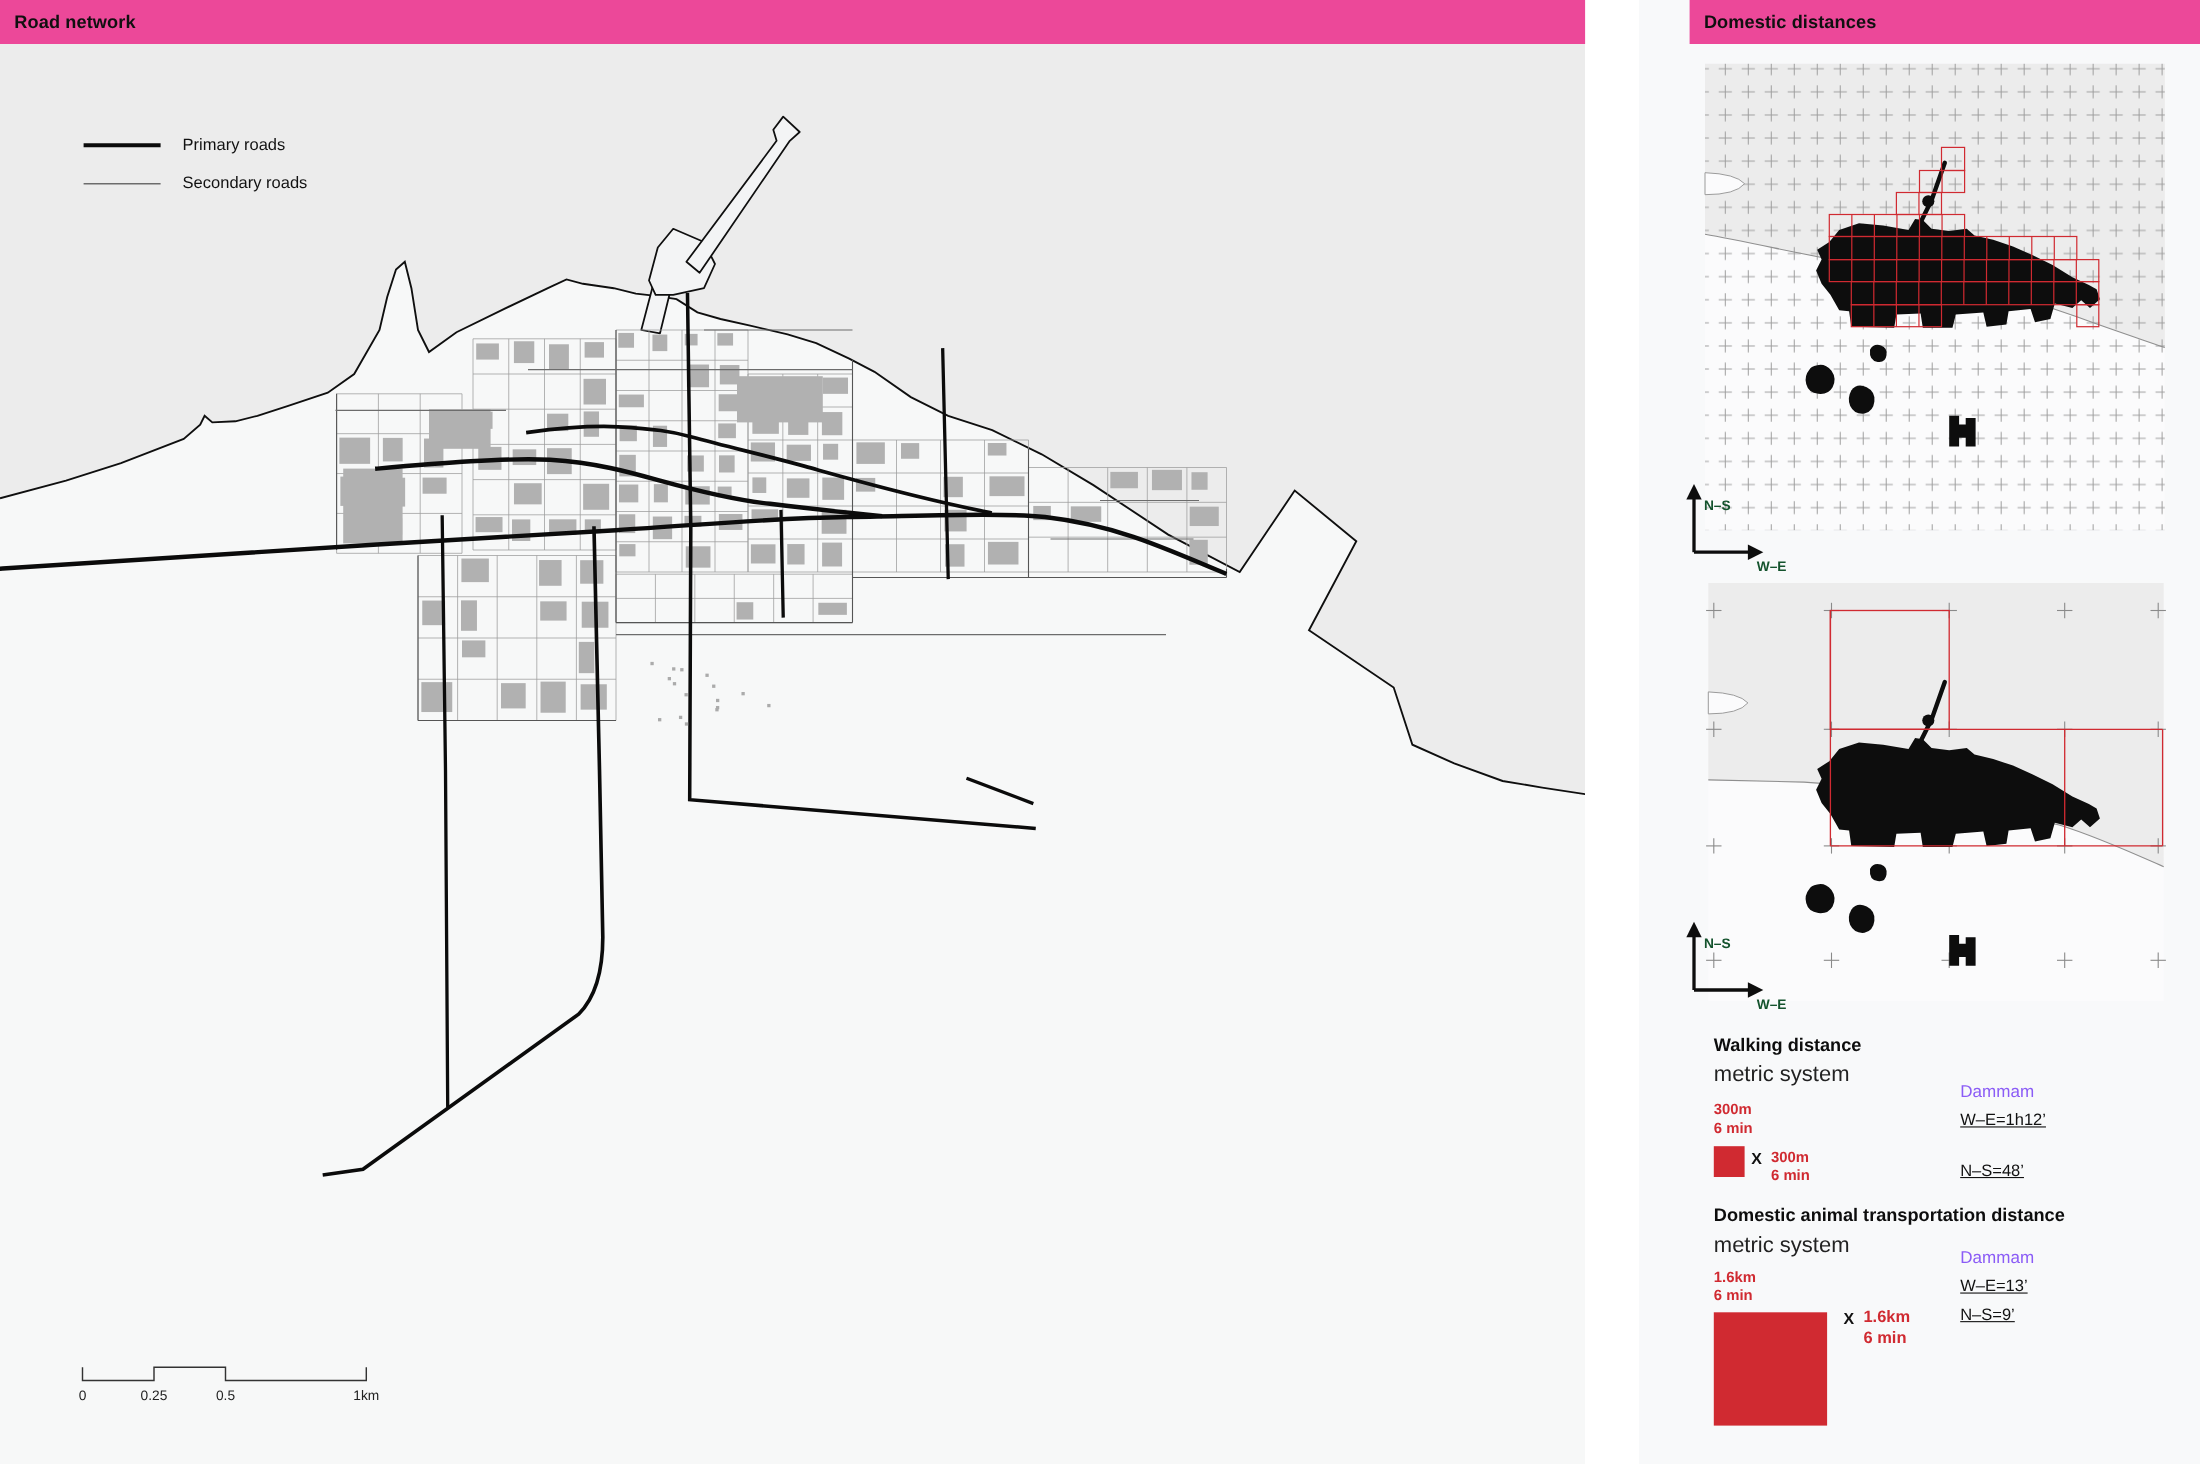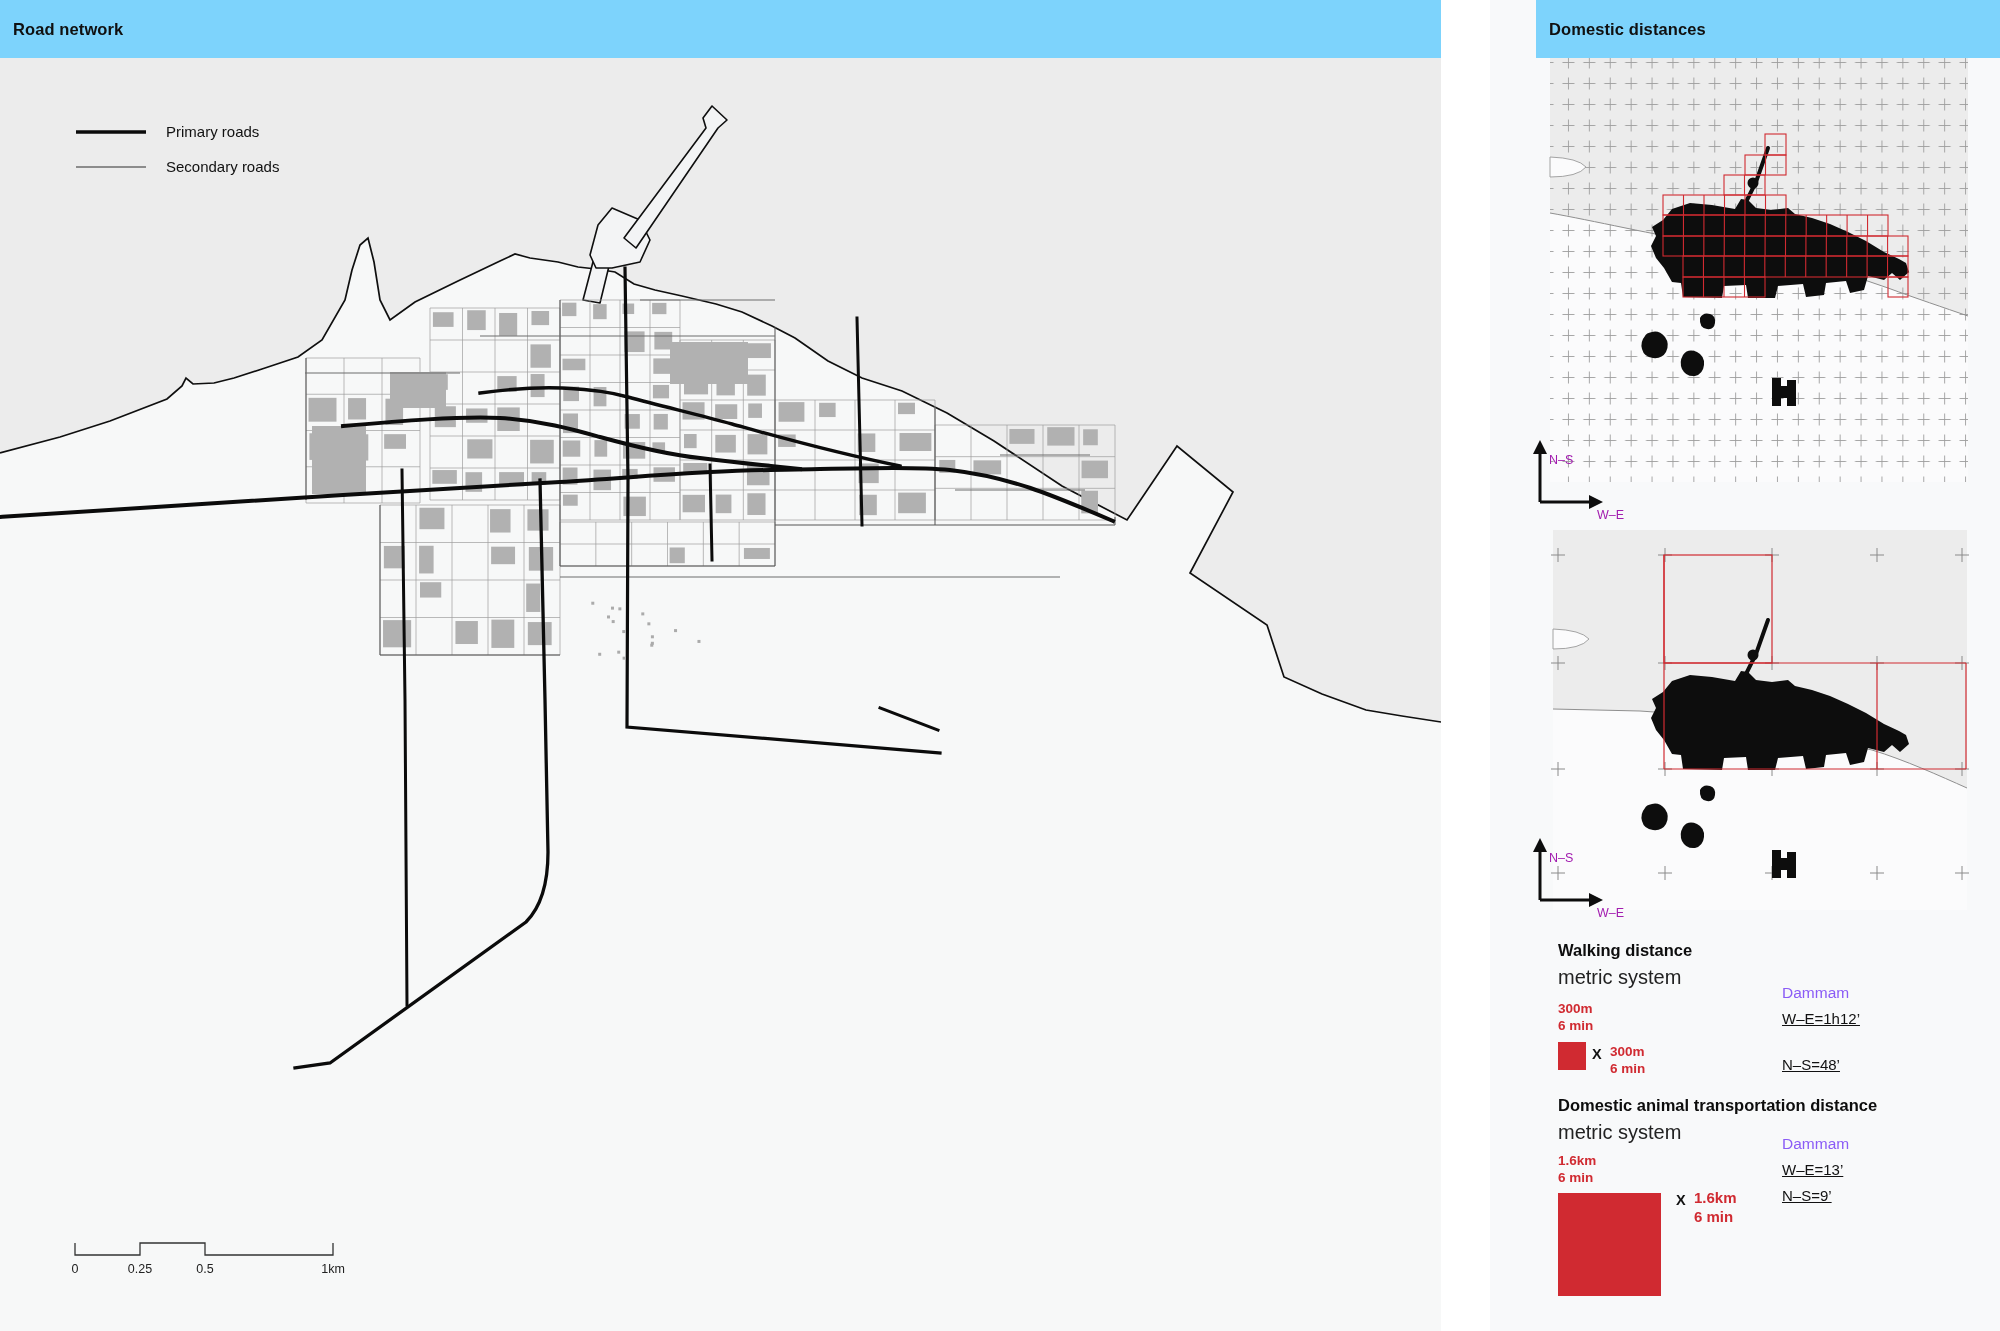--- a/index.html
+++ b/index.html
@@ -1,30 +1,30 @@
 <!DOCTYPE html>
 <html><head>
 <meta charset="utf-8">
 <style>
   html,body{margin:0;padding:0;background:#ffffff;}
   #canvas{position:relative;width:2000px;height:1331px;background:#ffffff;overflow:hidden;
           font-family:"Liberation Sans","DejaVu Sans",sans-serif;color:#141414;}
-  .panel-header{position:absolute;top:0;height:58px;background:#7dd3fc;display:flex;align-items:center;}
+  .panel-header{position:absolute;top:0;height:40px;background:#ec4899;display:flex;align-items:center;}
   .panel-header .htxt{font-size:16.5px;font-weight:bold;color:#101010;padding-left:13px;letter-spacing:.1px;}
   .abs{position:absolute;}
   .lbl{position:absolute;white-space:nowrap;}
   .legend-label{font-size:15px;color:#111;}
   .scale-num{font-size:12.5px;color:#222;transform:translateX(-50%);}
   .sec-title{font-size:16.5px;font-weight:bold;color:#0d0d0d;}
   .sec-sub{font-size:20px;color:#222;}
   .red-small{font-size:13.5px;font-weight:bold;line-height:17px;}
   .x-mark{font-size:14.5px;font-weight:bold;color:#111;}
   .city-name{font-size:15.5px;font-weight:normal;color:#8b5cf6;}
   .city-line{font-size:15px;color:#111;text-decoration:underline;}
-  .axis-lbl{font-size:12.5px;font-weight:normal;color:#a21caf;padding-left:43px;}
+  .axis-lbl{font-size:12.5px;font-weight:bold;color:#14532d;padding-left:43px;}
   svg{position:absolute;top:0;left:0;}
 </style>
 </head>
 <body>
 
 <div id="canvas">
 
   <svg id="left-map" width="1441" height="1331" viewBox="0 0 1441 1331">
 
     <rect x="0" y="0" width="1441" height="1331" fill="#ececec"></rect>

